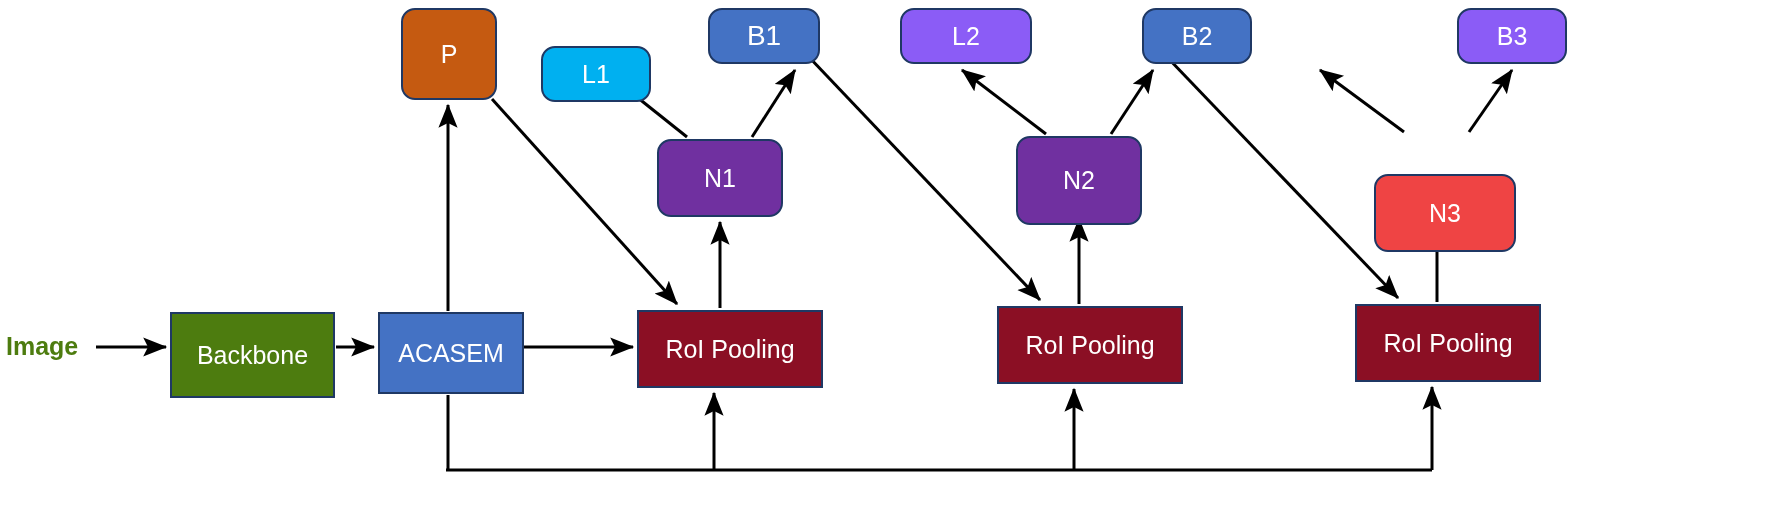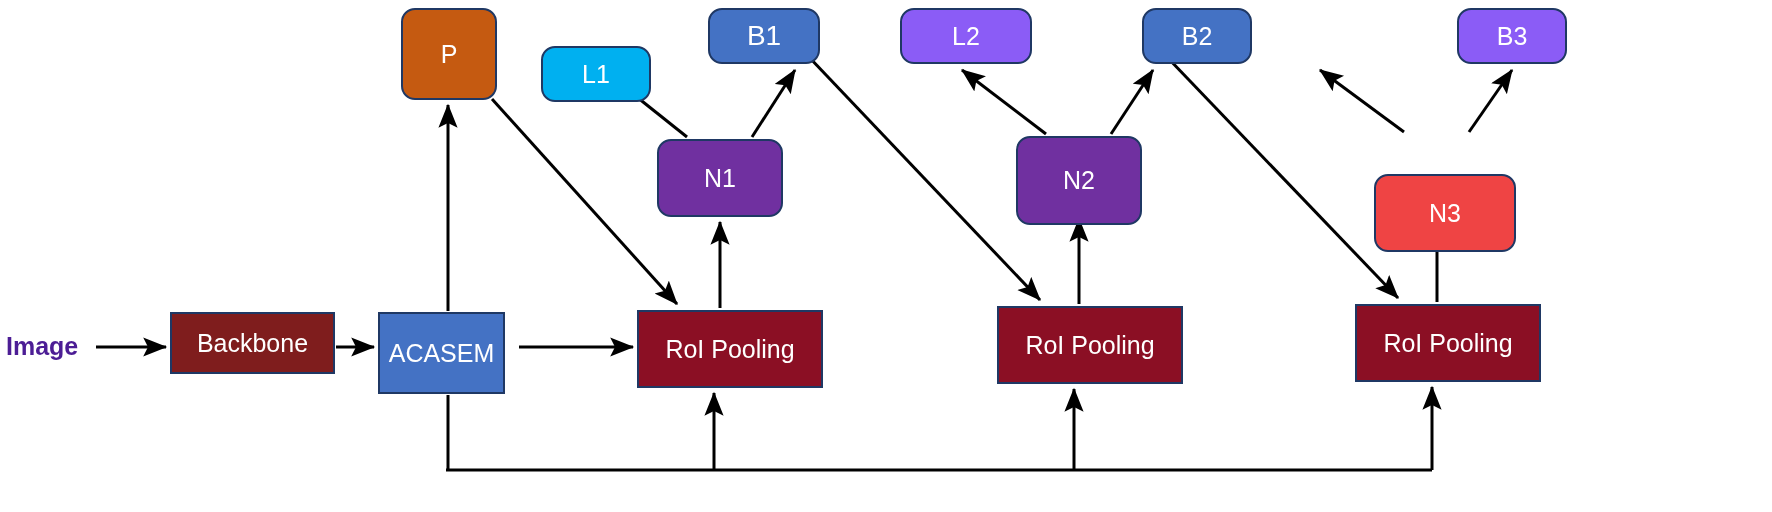--- a/index.html
+++ b/index.html
@@ -5,21 +5,21 @@
   html,body{margin:0;padding:0;background:#ffffff;}
   #stage{position:relative;width:1772px;height:512px;background:#ffffff;
          font-family:"Liberation Sans","DejaVu Sans",sans-serif;overflow:hidden;}
   svg#wires{position:absolute;left:0;top:0;width:1772px;height:512px;}
   .node{position:absolute;display:flex;align-items:center;justify-content:center;
         box-sizing:border-box;color:#ffffff;text-align:center;line-height:1;
         border:2px solid #1f3864;}
   .node span{display:block;}
   .rounded{border-radius:14px;}
   .sq{border-radius:0;}
-  .lbl-image{position:absolute;font-weight:bold;color:#4c1d95;}
+  .lbl-image{position:absolute;font-weight:bold;color:#4d7c0f;}
 </style>
 </head>
 <body>
 
 <div id="stage">
 
   <svg id="wires" viewBox="0 0 1772 512" xmlns="http://www.w3.org/2000/svg">
     <defs>
       <marker id="ah" markerWidth="9" markerHeight="9" refX="7.6" refY="3.2" orient="auto" markerUnits="strokeWidth">
         <path d="M0,0 L8,3.2 L0,6.4 L1.6,3.2 z" fill="#000000"></path>
@@ -65,25 +65,25 @@
     </g>
 
     <g stroke="#000000" stroke-width="3" fill="none">
       <path d="M448,395 L448,470"></path>
       <path d="M446,470 L1432,470"></path>
     </g>
   </svg>
 
   <div class="lbl-image" style="left:6px;top:332px;font-size:25px;">Image</div>
 
-  <div class="node sq" style="left:170px;top:312px;width:165px;height:62px;background:#7f1d1d;font-size:25px;">
+  <div class="node sq" style="left:170px;top:312px;width:165px;height:86px;background:#4d7c0f;font-size:25px;">
     <span>Backbone</span>
   </div>
 
-  <div class="node sq" style="left:378px;top:312px;width:127px;height:82px;background:#4472c4;font-size:25px;">
+  <div class="node sq" style="left:378px;top:312px;width:146px;height:82px;background:#4472c4;font-size:25px;">
     <span>ACASEM</span>
   </div>
 
   <div class="node sq" style="left:637px;top:310px;width:186px;height:78px;background:#8b0f24;font-size:25px;">
     <span>RoI Pooling</span>
   </div>
 
   <div class="node sq" style="left:997px;top:306px;width:186px;height:78px;background:#8b0f24;font-size:25px;">
     <span>RoI Pooling</span>
   </div>

